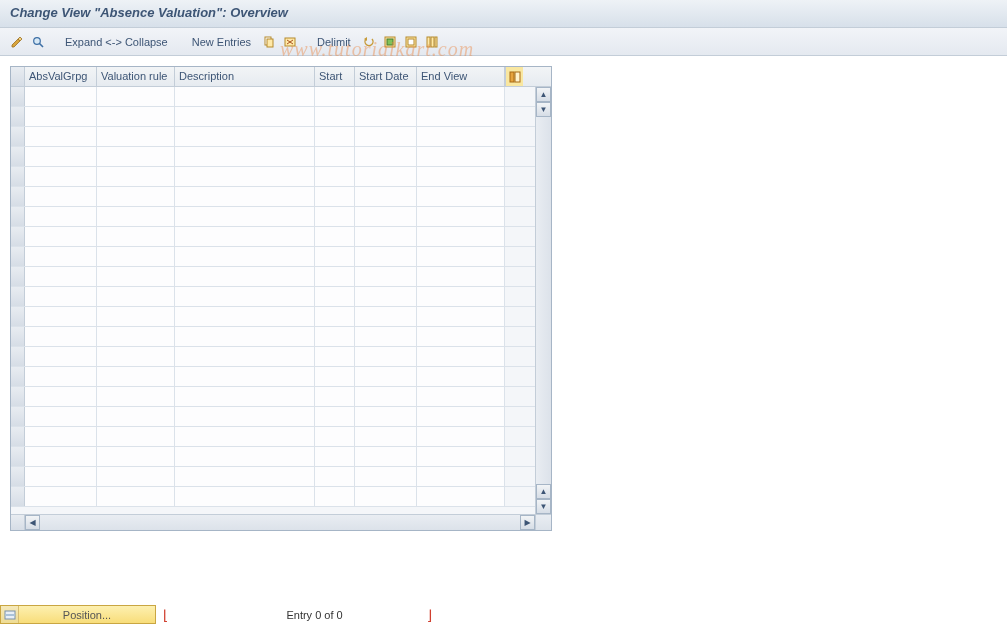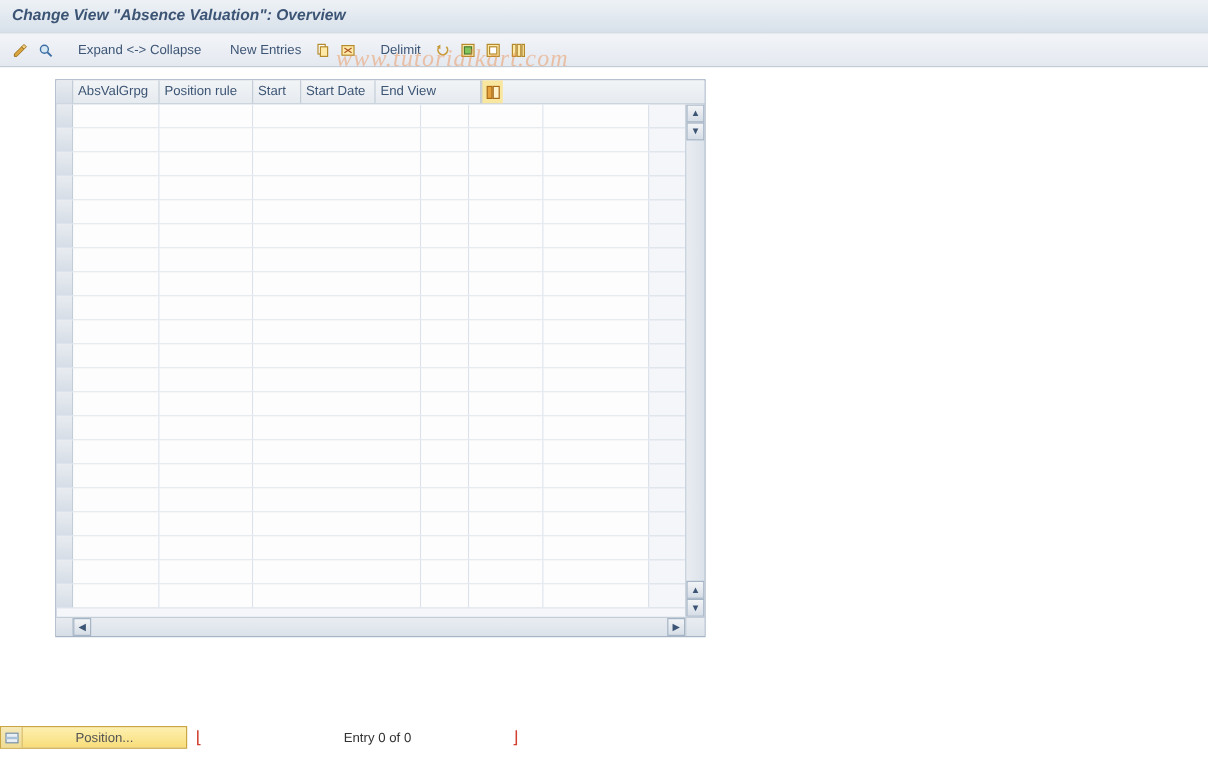--- a/index.html
+++ b/index.html
@@ -69,21 +69,20 @@
       color: rgba(236, 138, 70, 0.45);
       font-family: Georgia, serif;
       z-index: 50;
       pointer-events: none;
       letter-spacing: 1px;
       font-style: italic;
     }
     .content-area {
       padding: 10px;
       position: relative;
-      margin-left: 36px;
     }
     .table-container {
       border: 1px solid #a6b5c6;
       width: 542px;
       height: 465px;
       position: relative;
       display: flex;
       flex-direction: column;
       background: #f4f6f9;
     }
@@ -307,21 +306,22 @@
   </span>
 </div>
 
 <div class="watermark">www.tutorialkart.com</div>
 
 <div class="content-area">
   <div class="table-container">
     <div class="table-header-row">
       <div class="sel-col"></div>
       <div class="hcell c1">AbsValGrpg</div>
-      <div class="hcell c2">Position rule</div>
+      <div class="hcell c2">Valuation rule</div>
+      <div class="hcell c3">Description</div>
       <div class="hcell c4">Start</div>
       <div class="hcell c5">Start Date</div>
       <div class="hcell c6">End View</div>
       <div class="config-col">
         <svg width="12" height="12" viewBox="0 0 12 12">
             <rect x="1" y="1" width="4" height="10" fill="#e6a33d" stroke="#a86a15"></rect>
             <rect x="6" y="1" width="5" height="10" fill="#fff3cc" stroke="#a86a15"></rect>
           </svg>
       </div>
     </div>

